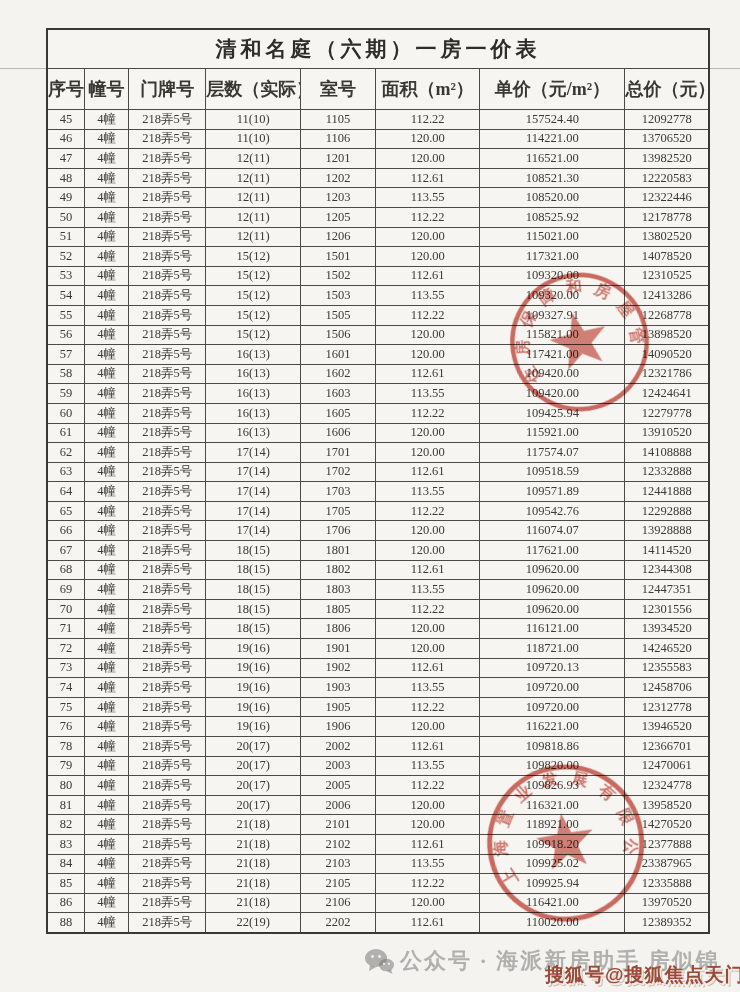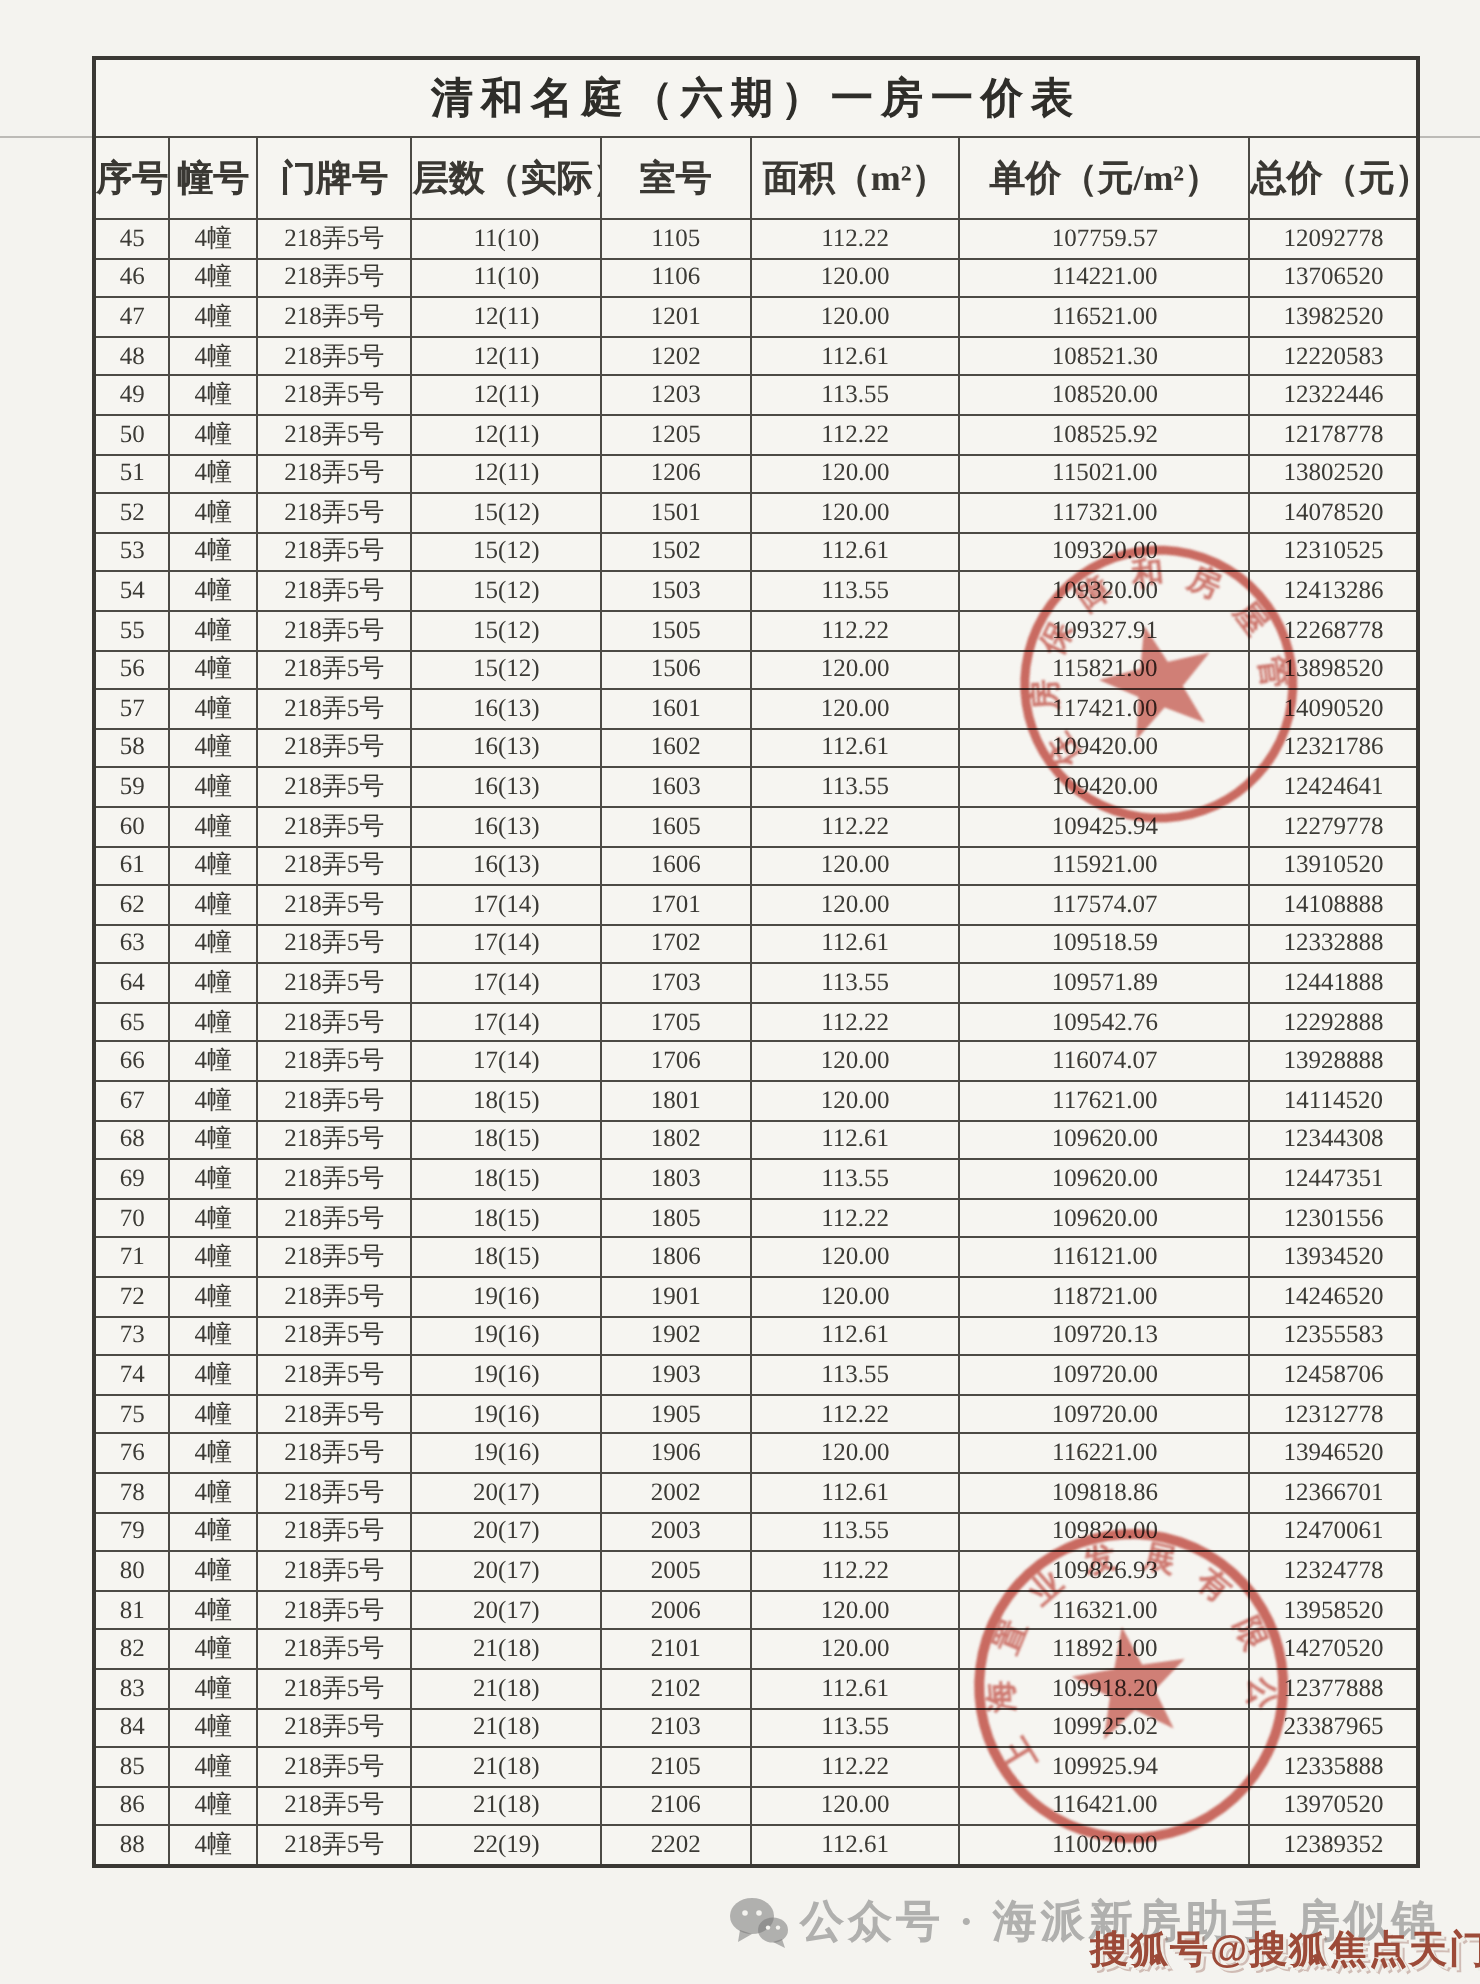--- a/index.html
+++ b/index.html
@@ -88,21 +88,21 @@
       </tr>
     </thead>
     <tbody>
         <tr>
           <td>45</td>
           <td>4幢</td>
           <td>218弄5号</td>
           <td>11(10)</td>
           <td>1105</td>
           <td>112.22</td>
-          <td>107759.57</td>
+          <td>157524.40</td>
           <td>12092778</td>
         </tr>
         <tr>
           <td>46</td>
           <td>4幢</td>
           <td>218弄5号</td>
           <td>11(10)</td>
           <td>1106</td>
           <td>120.00</td>
           <td>114221.00</td>

